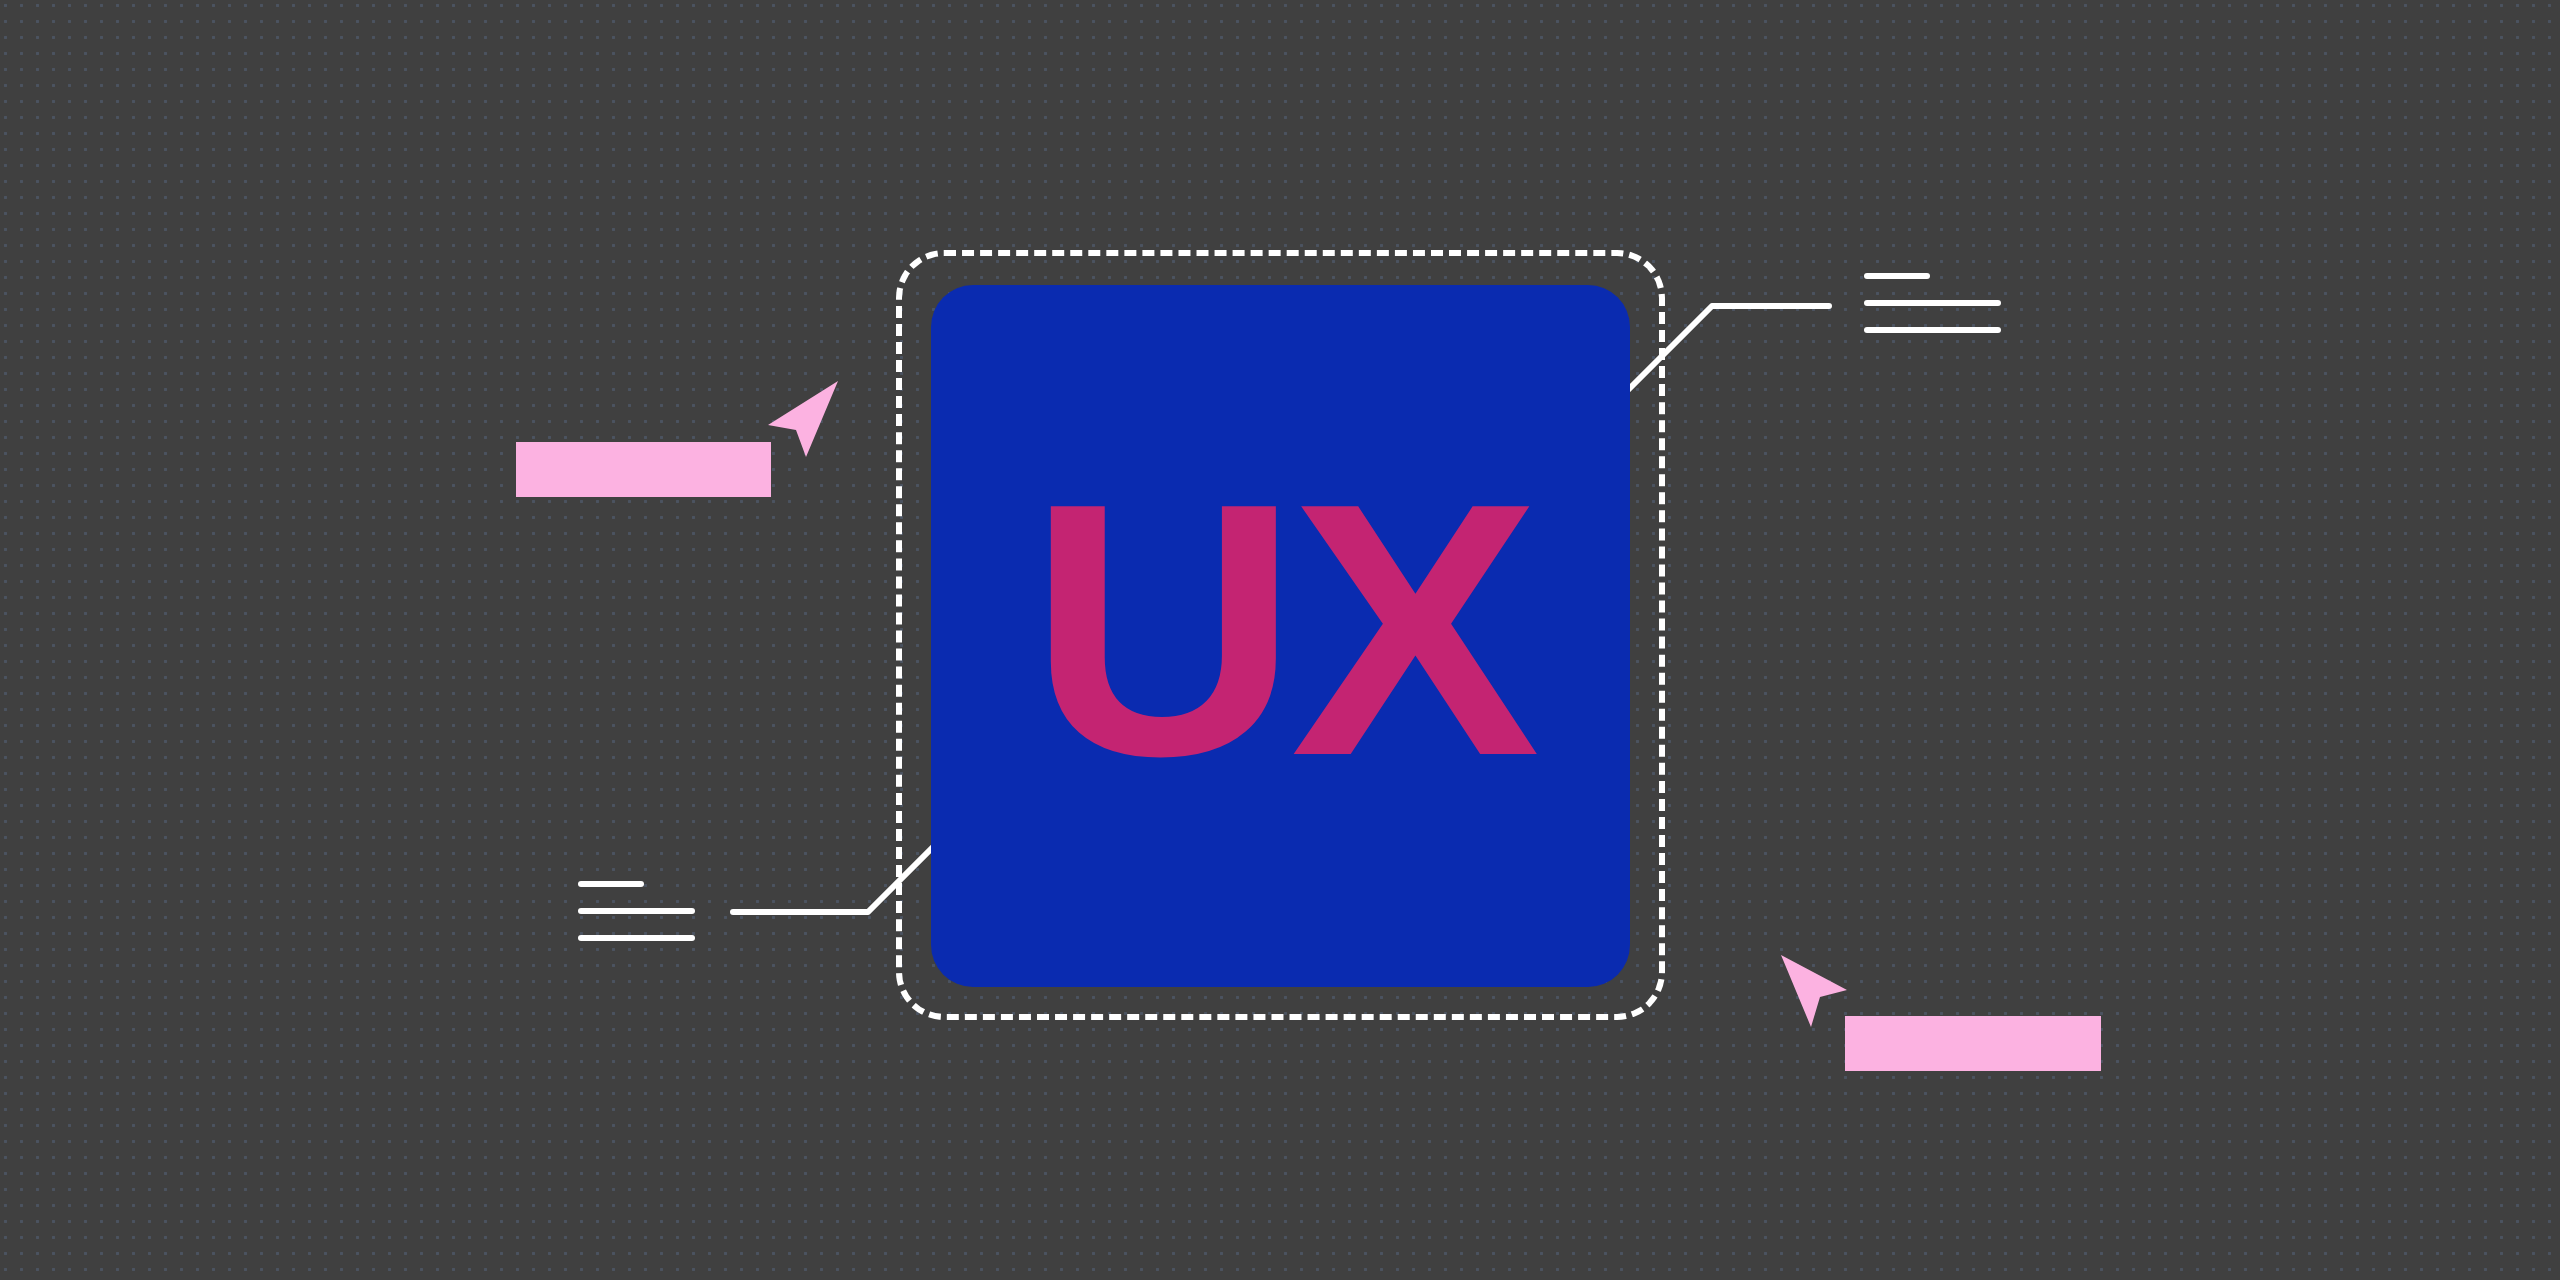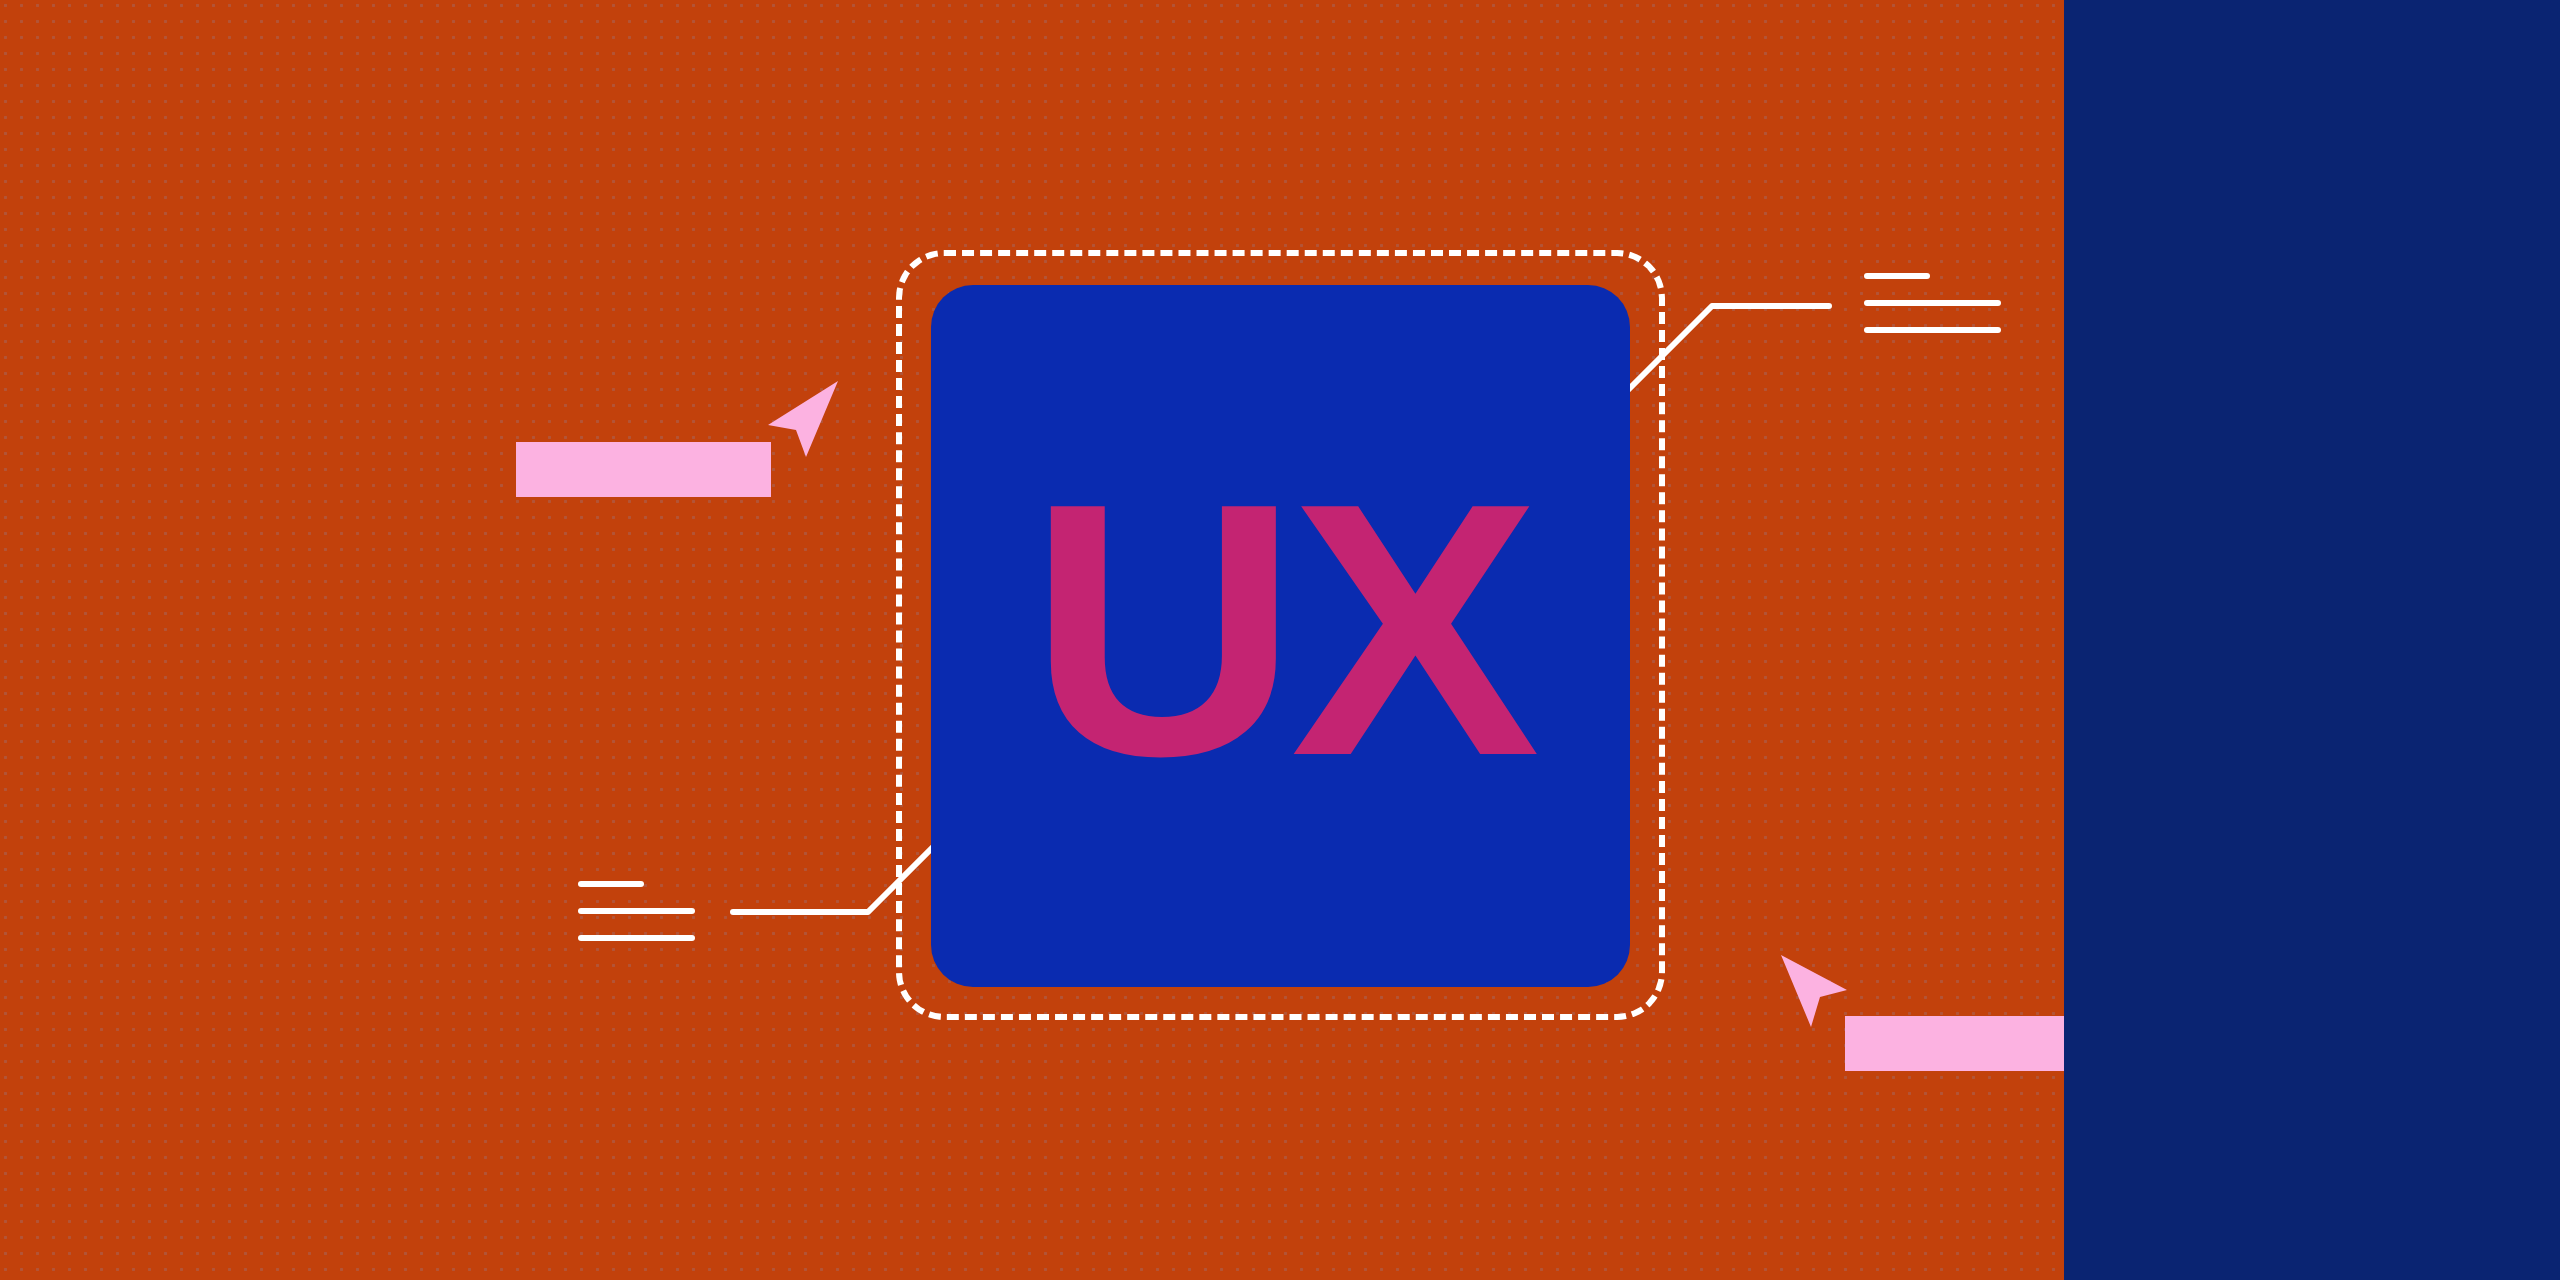--- a/index.html
+++ b/index.html
@@ -2,24 +2,24 @@
 <html><head>
 <meta charset="utf-8">
 <style>
   html, body {
     margin: 0;
     padding: 0;
     background: #0a2472;
   }
   #stage {
     position: relative;
-    width: 2064px;
+    width: 2560px;
     height: 1280px;
     overflow: hidden;
-    background-color: #c2410c;
+    background-color: #404040;
     font-family: "Liberation Sans", sans-serif;
   }
   
   #dot-pattern {
     position: absolute;
     inset: 0;
     background-image:
       radial-gradient(circle at 1.5px 1.5px, rgba(120,160,225,0.20) 1.4px, rgba(120,160,225,0) 1.6px);
     background-size: 16px 16px;
     background-position: 4px 4px;

